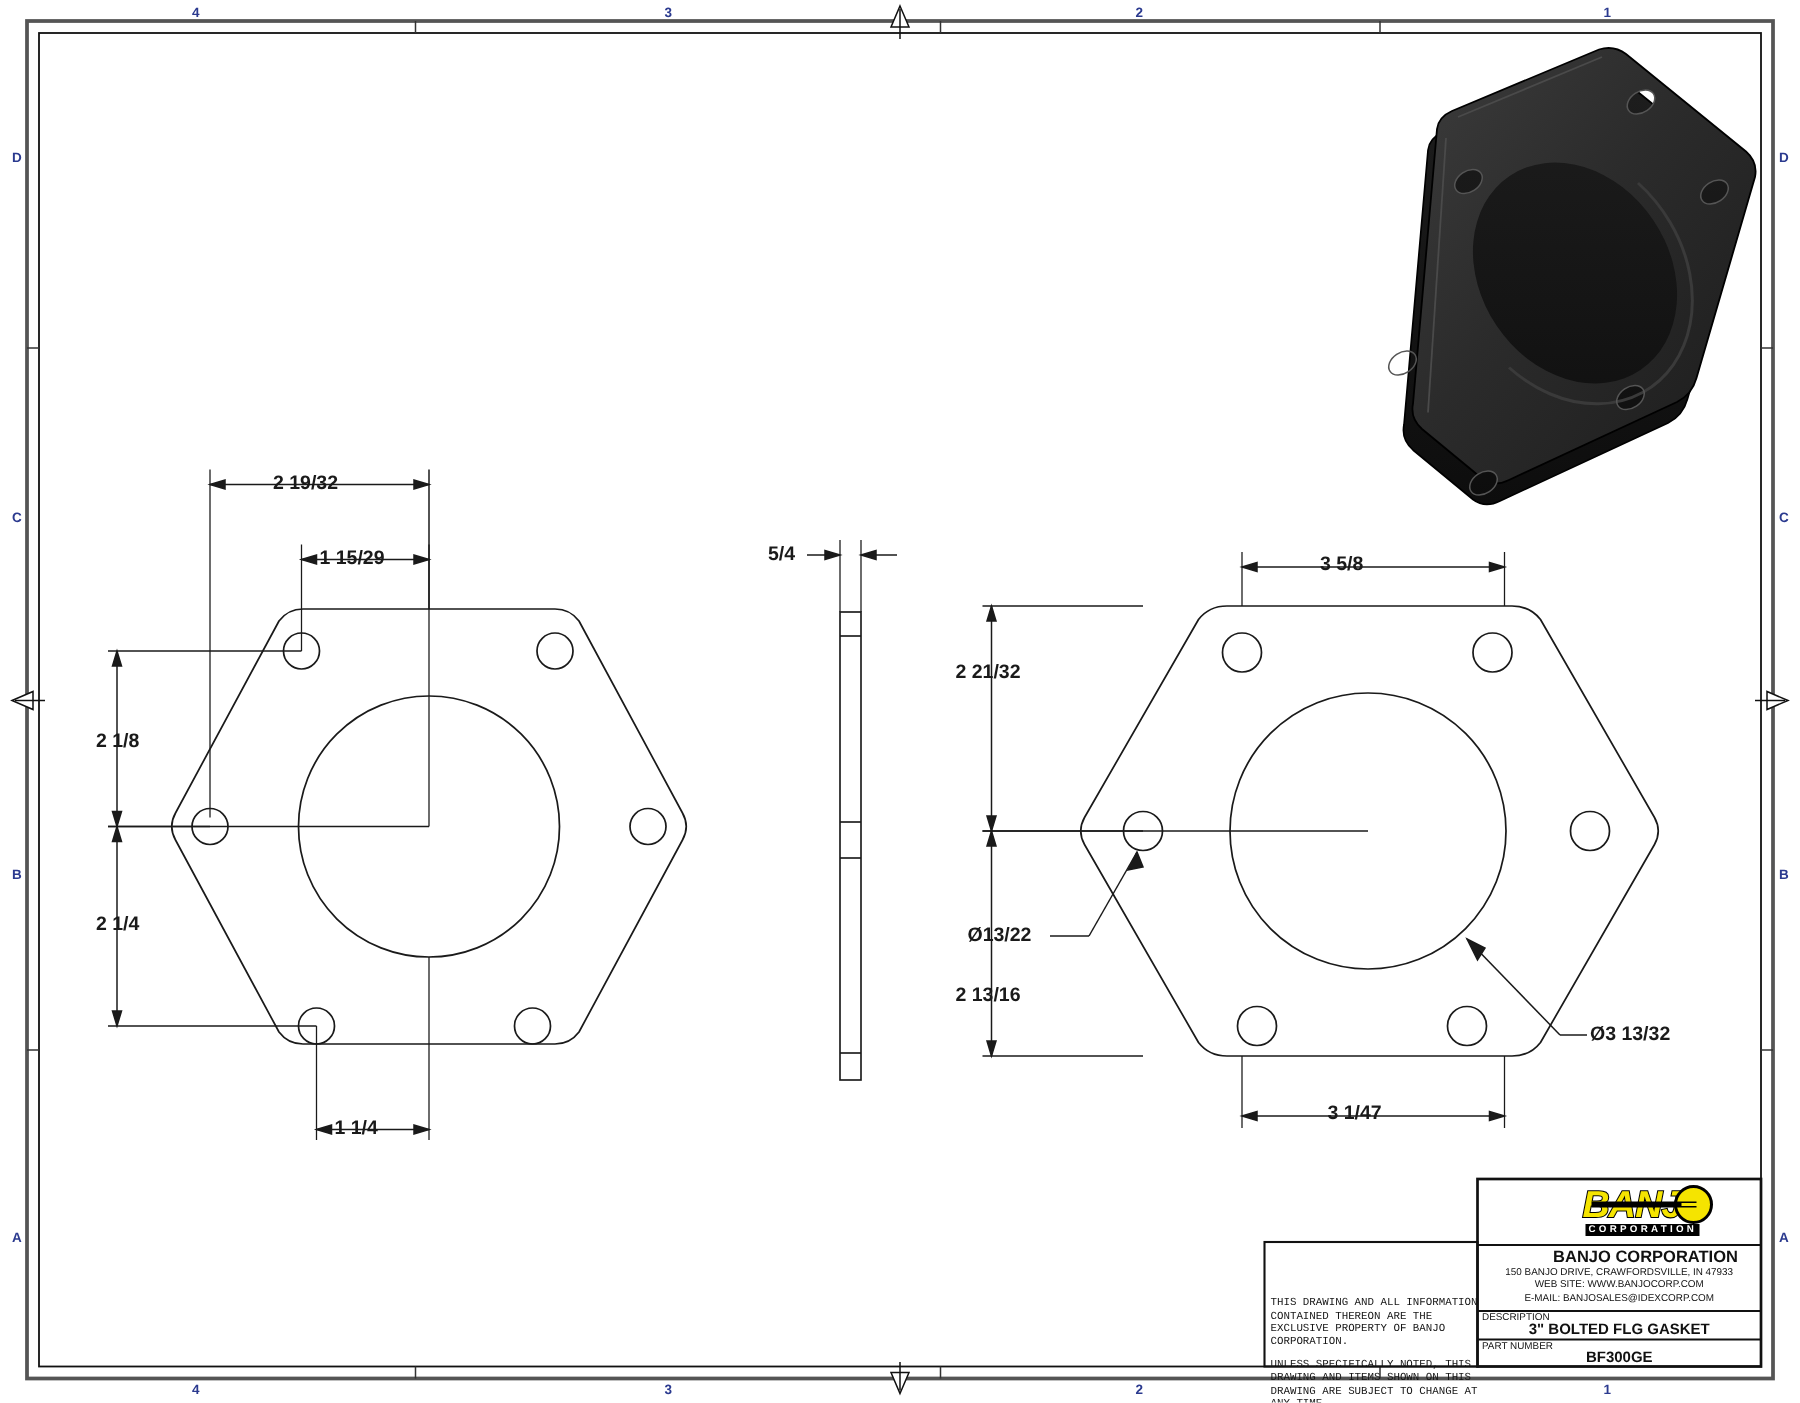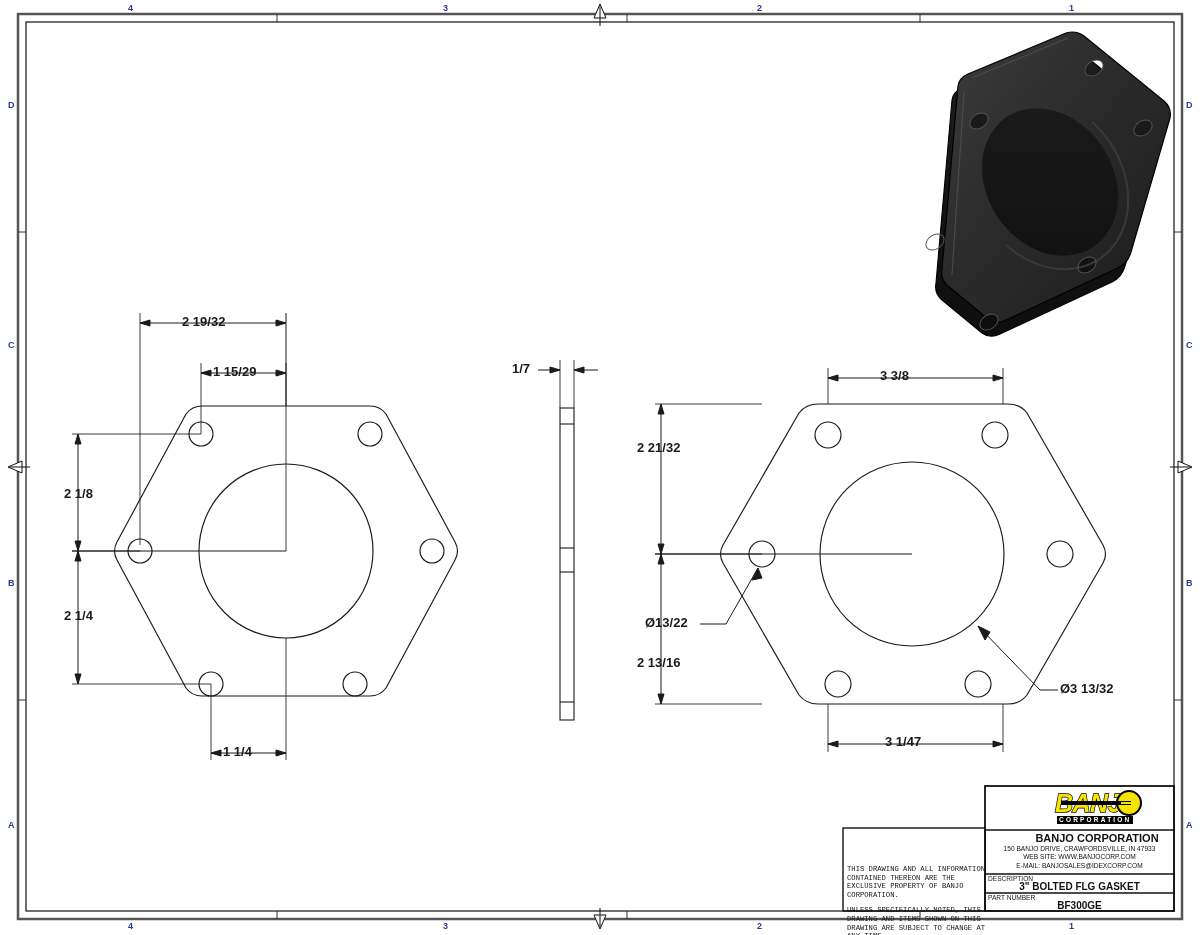--- a/index.html
+++ b/index.html
@@ -297,21 +297,21 @@
     </g>
 
     <g stroke="#1a1a1a" stroke-width="1" fill="#1a1a1a">
       <line x1="538" y1="370" x2="560" y2="370"></line>
       <line x1="574" y1="370" x2="598" y2="370"></line>
       <path d="M560,370 L550,367 L550,373 Z"></path>
       <path d="M574,370 L584,367 L584,373 Z"></path>
     </g>
   </svg>
 
-  <div class="dim-text" style="left:512px; top:361px;">1/7</div>
+  <div class="dim-text" style="left:512px; top:361px;">5/4</div>
 
   <svg class="layer" viewBox="0 0 1200 935">
     <g stroke="#1a1a1a" fill="none" stroke-width="1.15" stroke-linejoin="round">
 
       <path d="M 818,404 L 1008,404 Q 1020,404 1027,413 L 1103,545 Q 1108,554 1103,563
                L 1027,695 Q 1020,704 1008,704 L 818,704 Q 806,704 799,695
                L 723,563 Q 718,554 723,545 L 799,413 Q 806,404 818,404 Z"></path>
 
       <circle cx="912" cy="554" r="92"></circle>
 
@@ -367,21 +367,21 @@
       <path d="M758,568 L752,580 L762,578 Z"></path>
     </g>
 
     <g stroke="#1a1a1a" stroke-width="1" fill="#1a1a1a">
       <line x1="1058" y1="690" x2="1040" y2="690"></line>
       <line x1="1040" y1="690" x2="978" y2="626"></line>
       <path d="M978,626 L990,632 L985,640 Z"></path>
     </g>
   </svg>
 
-  <div class="dim-text" style="left:880px;  top:368px;">3 3/8</div>
+  <div class="dim-text" style="left:880px;  top:368px;">3 5/8</div>
   <div class="dim-text" style="left:637px;  top:440px;">2 21/32</div>
   <div class="dim-text" style="left:637px;  top:655px;">2 13/16</div>
   <div class="dim-text" style="left:885px;  top:734px;">3 1/47</div>
   <div class="dim-text" style="left:645px;  top:615px;">Ø13/22</div>
   <div class="dim-text" style="left:1060px; top:681px;">Ø3 13/32</div>
 
   <svg class="layer" viewBox="0 0 1200 935">
     <defs>
       <linearGradient id="isoTop" x1="0" y1="0" x2="1" y2="1">
         <stop offset="0%" stop-color="#3c3c3c"></stop>

